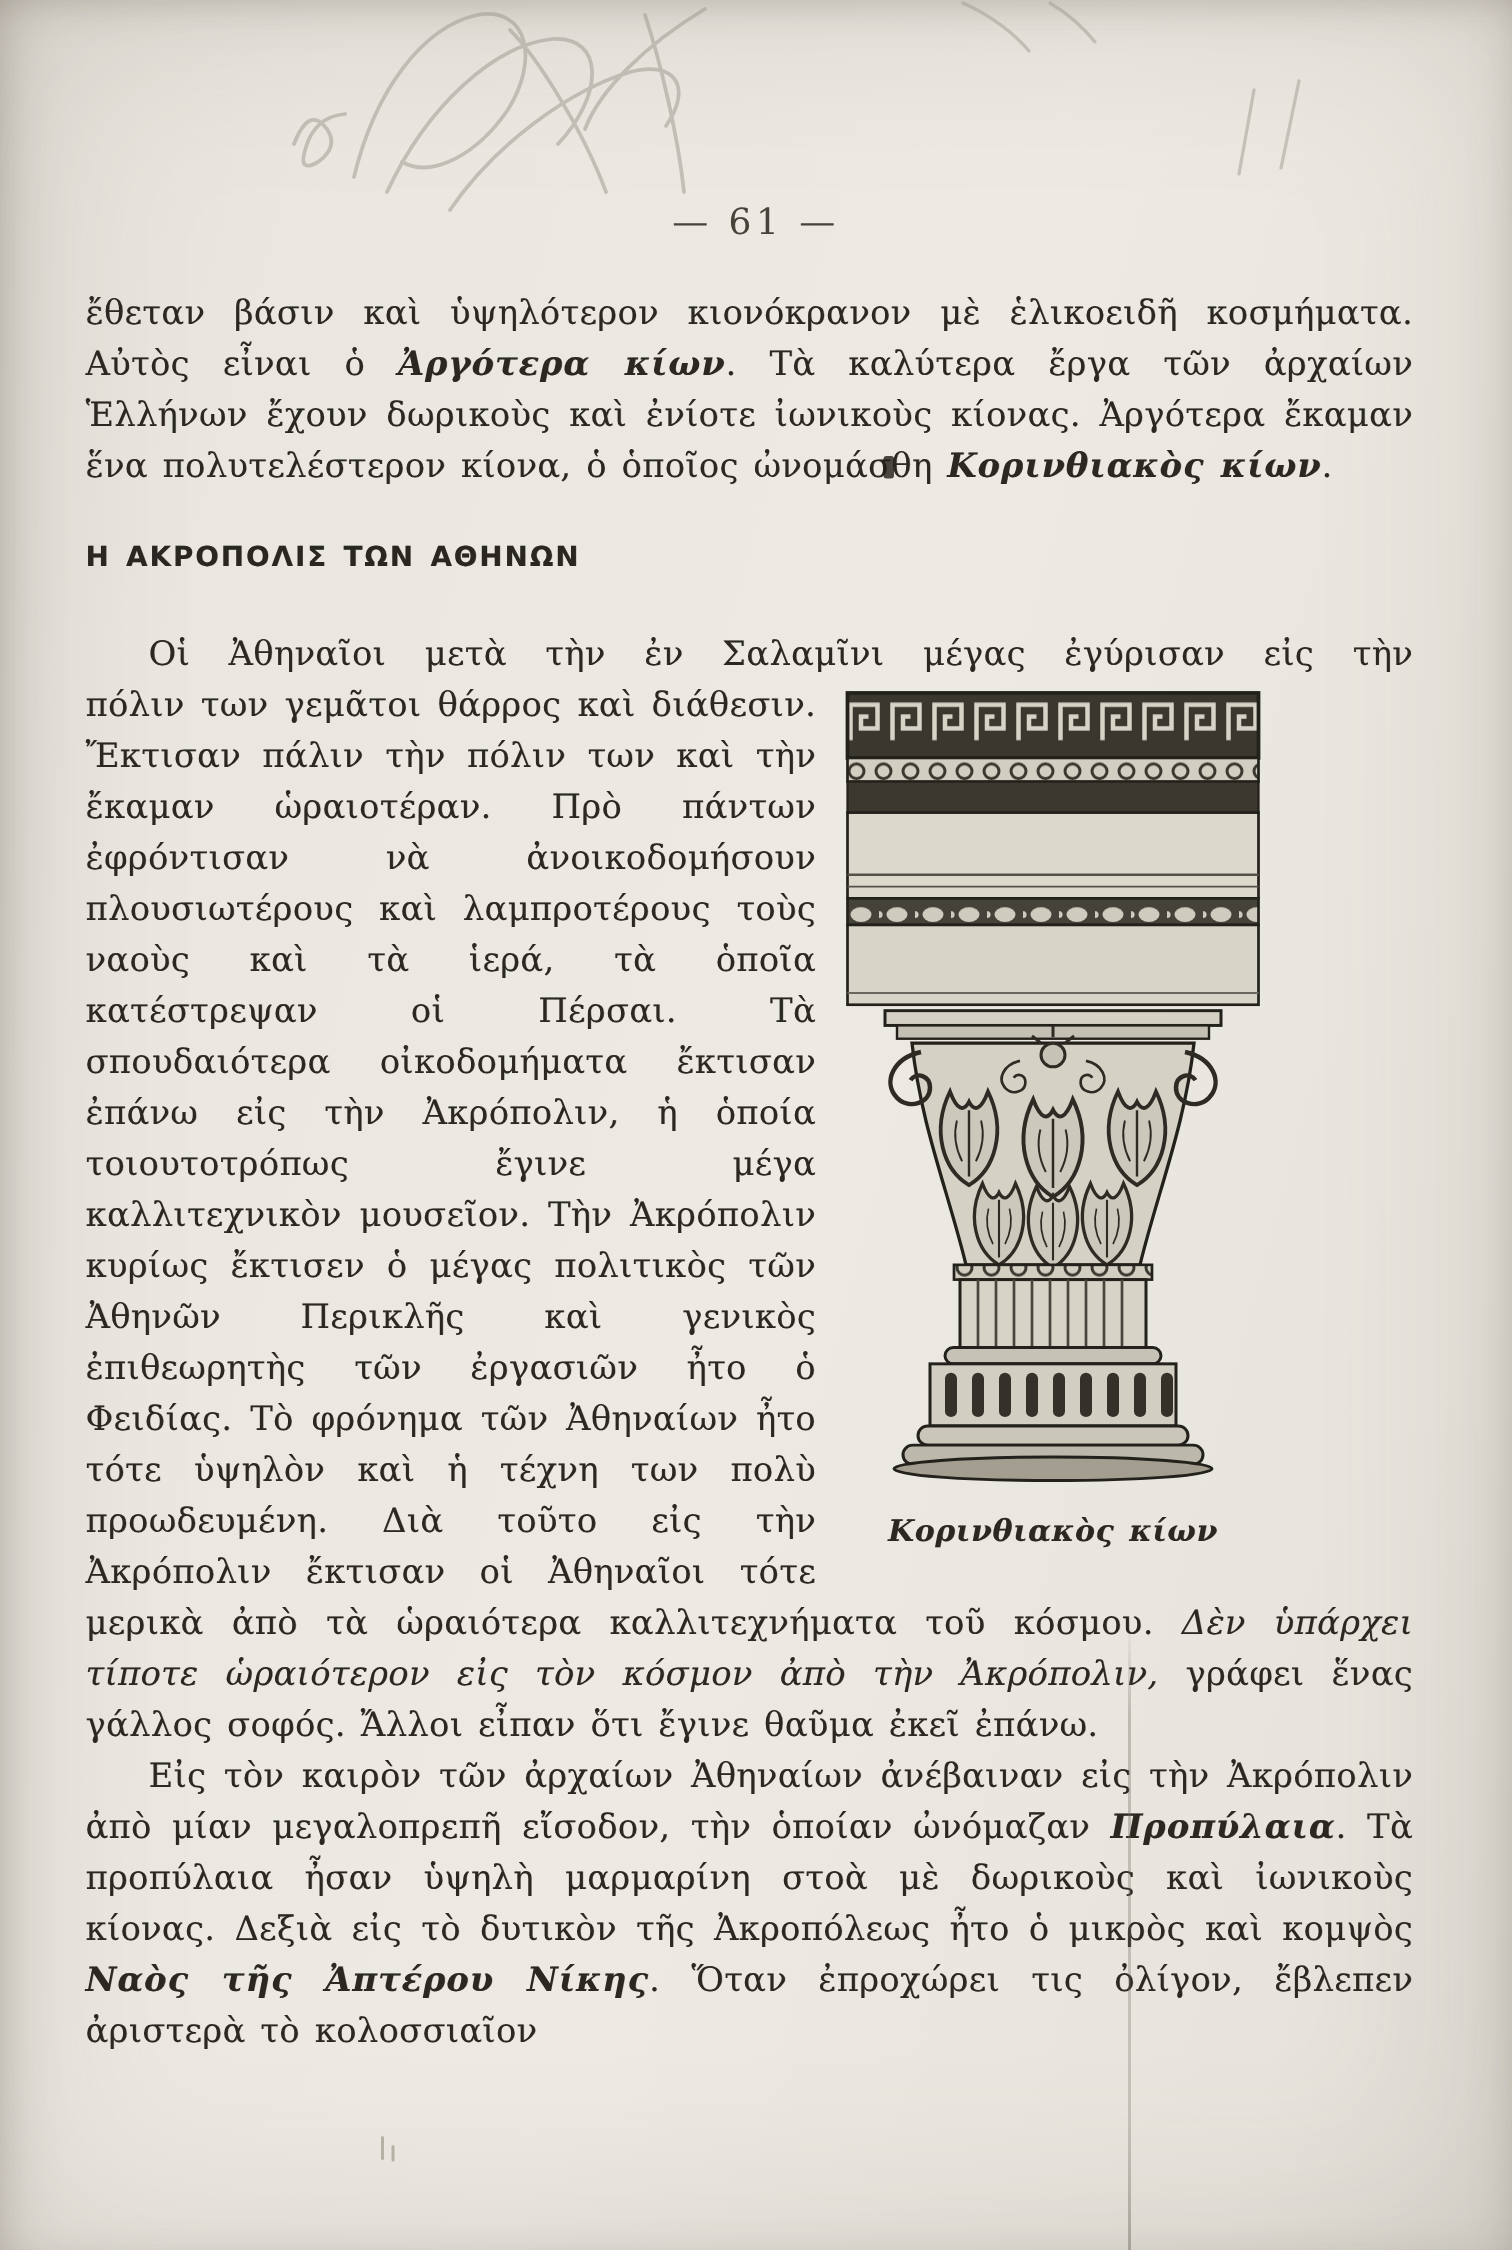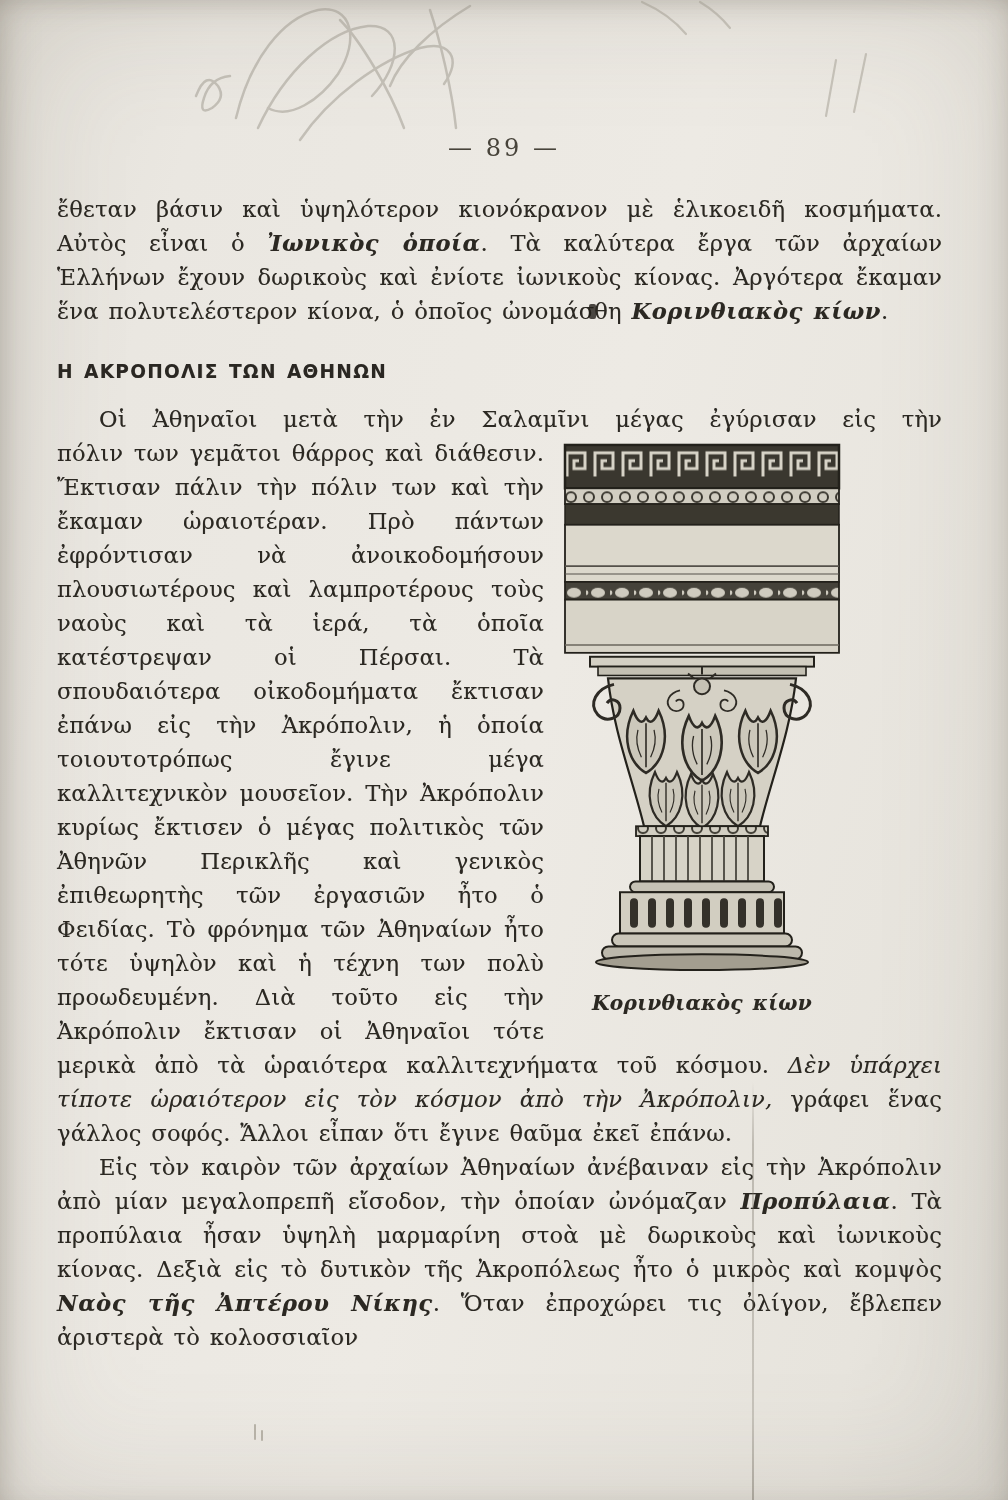--- a/index.html
+++ b/index.html
@@ -20,21 +20,21 @@
     font-size:22.5px; line-height:34px; text-align:justify;
     word-spacing:2.5px; letter-spacing:0.2px;
     text-shadow:0.3px 0.3px 0 rgba(43,40,34,.35); }
   .para { text-align:justify; }
   .indent { text-indent:42px; }
   .fulljust { text-align-last:justify; }
   .bi { font-weight:bold; font-style:italic; letter-spacing:0.6px; }
   .it { font-style:italic; }
   .heading { font-family:"DejaVu Sans","Liberation Sans",sans-serif;
     font-size:18.5px; font-weight:bold; letter-spacing:1.3px; color:#2a2722;
-    margin:27px 0 13px; text-indent:0; }
+    margin:27px 0 30px; text-indent:0; }
   .colfig { float:right; width:280px; margin:6px 100px 2px 18px; }
   .colsvg { display:block; width:280px; height:532px; }
   .caption { text-align:center; margin-top:12px; font-size:20px;
     font-weight:bold; font-style:italic; letter-spacing:0.4px; color:#2b2822; }
   .crease { position:absolute; left:752px; top:1082px; width:2px; height:418px;
     background:linear-gradient(to bottom, rgba(110,104,92,0), rgba(110,104,92,.35) 15%, rgba(110,104,92,.28) 80%, rgba(110,104,92,.45)); }
   .speck1 { position:absolute; left:589px; top:304px; width:7px; height:15px;
     background:#201d18; border-radius:2px; opacity:.8; }
   .mark { position:absolute; background:#8d8779; opacity:.55; width:2px; border-radius:1px; }
   .mark1 { left:254px; top:1424px; height:16px; }
@@ -56,25 +56,25 @@
       <path d="M470 6 C 430 30 400 60 390 86"></path>
     </g>
     <g fill="none" stroke="#a19c90" stroke-width="2.2" stroke-linecap="round" opacity="0.5">
       <path d="M836 60 L 826 116"></path>
       <path d="M866 54 L 854 112"></path>
       <path d="M642 2 C 660 10 676 22 686 34"></path>
       <path d="M700 2 C 710 8 722 18 730 28"></path>
     </g>
   </svg>
 
-  <div class="pageno">— 89 —</div>
+  <div class="pageno">— 61 —</div>
 
   <main class="body">
 
-    <p class="para"><span>ἔθεταν βάσιν καὶ ὑψηλότερον κιονόκρανον μὲ ἑλικοειδῆ κοσμήματα. Αὐτὸς εἶναι ὁ </span><span class="bi">Ἰωνικὸς ὁποία</span><span>. Τὰ καλύτερα ἔργα τῶν ἀρχαίων Ἑλλήνων ἔχουν δωρικοὺς καὶ ἐνίοτε ἰωνικοὺς κίονας. Ἀργότερα ἔκαμαν ἕνα πολυτελέστερον κίονα, ὁ ὁποῖος ὠνομάσθη </span><span class="bi">Κορινθιακὸς κίων</span><span>.</span></p>
+    <p class="para"><span>ἔθεταν βάσιν καὶ ὑψηλότερον κιονόκρανον μὲ ἑλικοειδῆ κοσμήματα. Αὐτὸς εἶναι ὁ </span><span class="bi">Ἀργότερα κίων</span><span>. Τὰ καλύτερα ἔργα τῶν ἀρχαίων Ἑλλήνων ἔχουν δωρικοὺς καὶ ἐνίοτε ἰωνικοὺς κίονας. Ἀργότερα ἔκαμαν ἕνα πολυτελέστερον κίονα, ὁ ὁποῖος ὠνομάσθη </span><span class="bi">Κορινθιακὸς κίων</span><span>.</span></p>
 
     <h2 class="heading">Η ΑΚΡΟΠΟΛΙΣ ΤΩΝ ΑΘΗΝΩΝ</h2>
 
     <p class="para indent fulljust">Οἱ Ἀθηναῖοι μετὰ τὴν ἐν Σαλαμῖνι μέγας ἐγύρισαν εἰς τὴν</p>
 
     <div class="para">
 
       <figure class="colfig">
         <svg class="colsvg" viewBox="0 0 280 540" preserveAspectRatio="none" aria-hidden="true">
           <defs>

